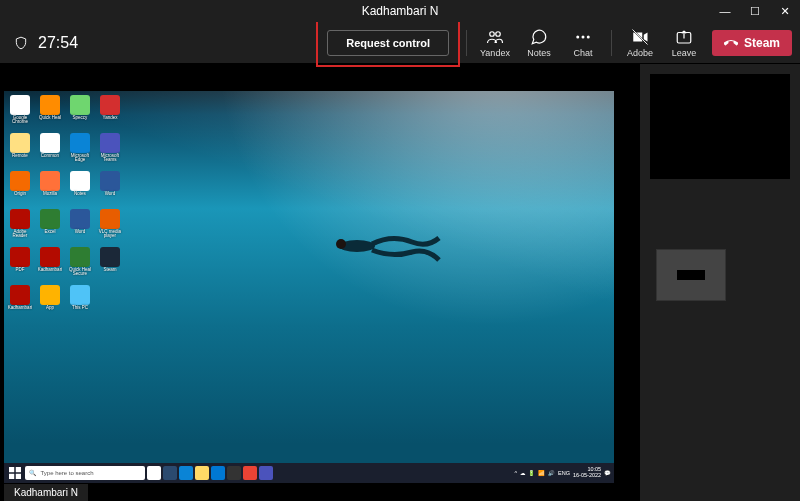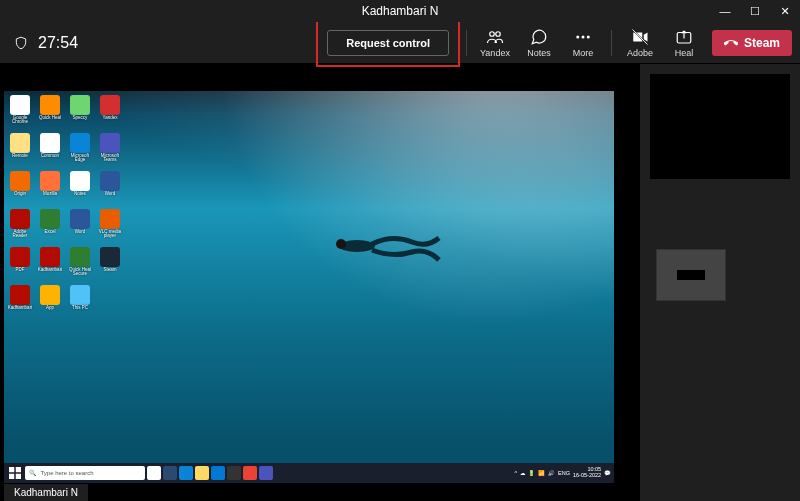--- a/index.html
+++ b/index.html
@@ -87,21 +87,21 @@
   </div>
 
   <div class="tool-item">
     <div class="tool-icon">
       <svg viewBox="0 0 24 24" width="18" height="18">
           <circle cx="5" cy="12" r="2" fill="#fff"></circle>
           <circle cx="12" cy="12" r="2" fill="#fff"></circle>
           <circle cx="19" cy="12" r="2" fill="#fff"></circle>
         </svg>
     </div>
-    <span class="lbl">More</span>
+    <span class="lbl">Chat</span>
   </div>
 
   <div class="divider"></div>
 
   <div class="tool-item">
     <div class="tool-icon">
       <svg viewBox="0 0 24 24" width="18" height="18">
           <path fill="#fff" d="M3 6h12v12H3z"></path>
           <path fill="#fff" d="M17 9l5-3v12l-5-3z"></path>
           <line x1="2" y1="2" x2="22" y2="22" stroke="#1f1f1f" stroke-width="2"></line>
@@ -112,21 +112,21 @@
   </div>
 
 
   <div class="tool-item">
     <div class="tool-icon">
       <svg viewBox="0 0 24 24" width="18" height="18">
           <rect x="3" y="6" width="18" height="14" rx="2" fill="none" stroke="#fff" stroke-width="1.6"></rect>
           <path d="M12 14V4m0 0l-3 3m3-3l3 3" stroke="#fff" stroke-width="1.6" fill="none"></path>
         </svg>
     </div>
-    <span class="lbl">Heal</span>
+    <span class="lbl">Leave</span>
   </div>
 
   <button class="leave-btn">
     <svg viewBox="0 0 24 24" width="14" height="14">
         <path fill="#fff" d="M21 15.46l-5.27-.61a1 1 0 00-.9.36l-1.6 1.93a15.05 15.05 0 01-6.37-6.37l1.93-1.6a1 1 0 00.36-.9L8.54 3A1 1 0 007.55 2H4a1 1 0 00-1 1 18 18 0 0018 18 1 1 0 001-1v-3.55a1 1 0 00-1-.99z" transform="rotate(135 12 12)"></path>
       </svg>
     <span>Steam</span>
   </button>
 </div>
 

